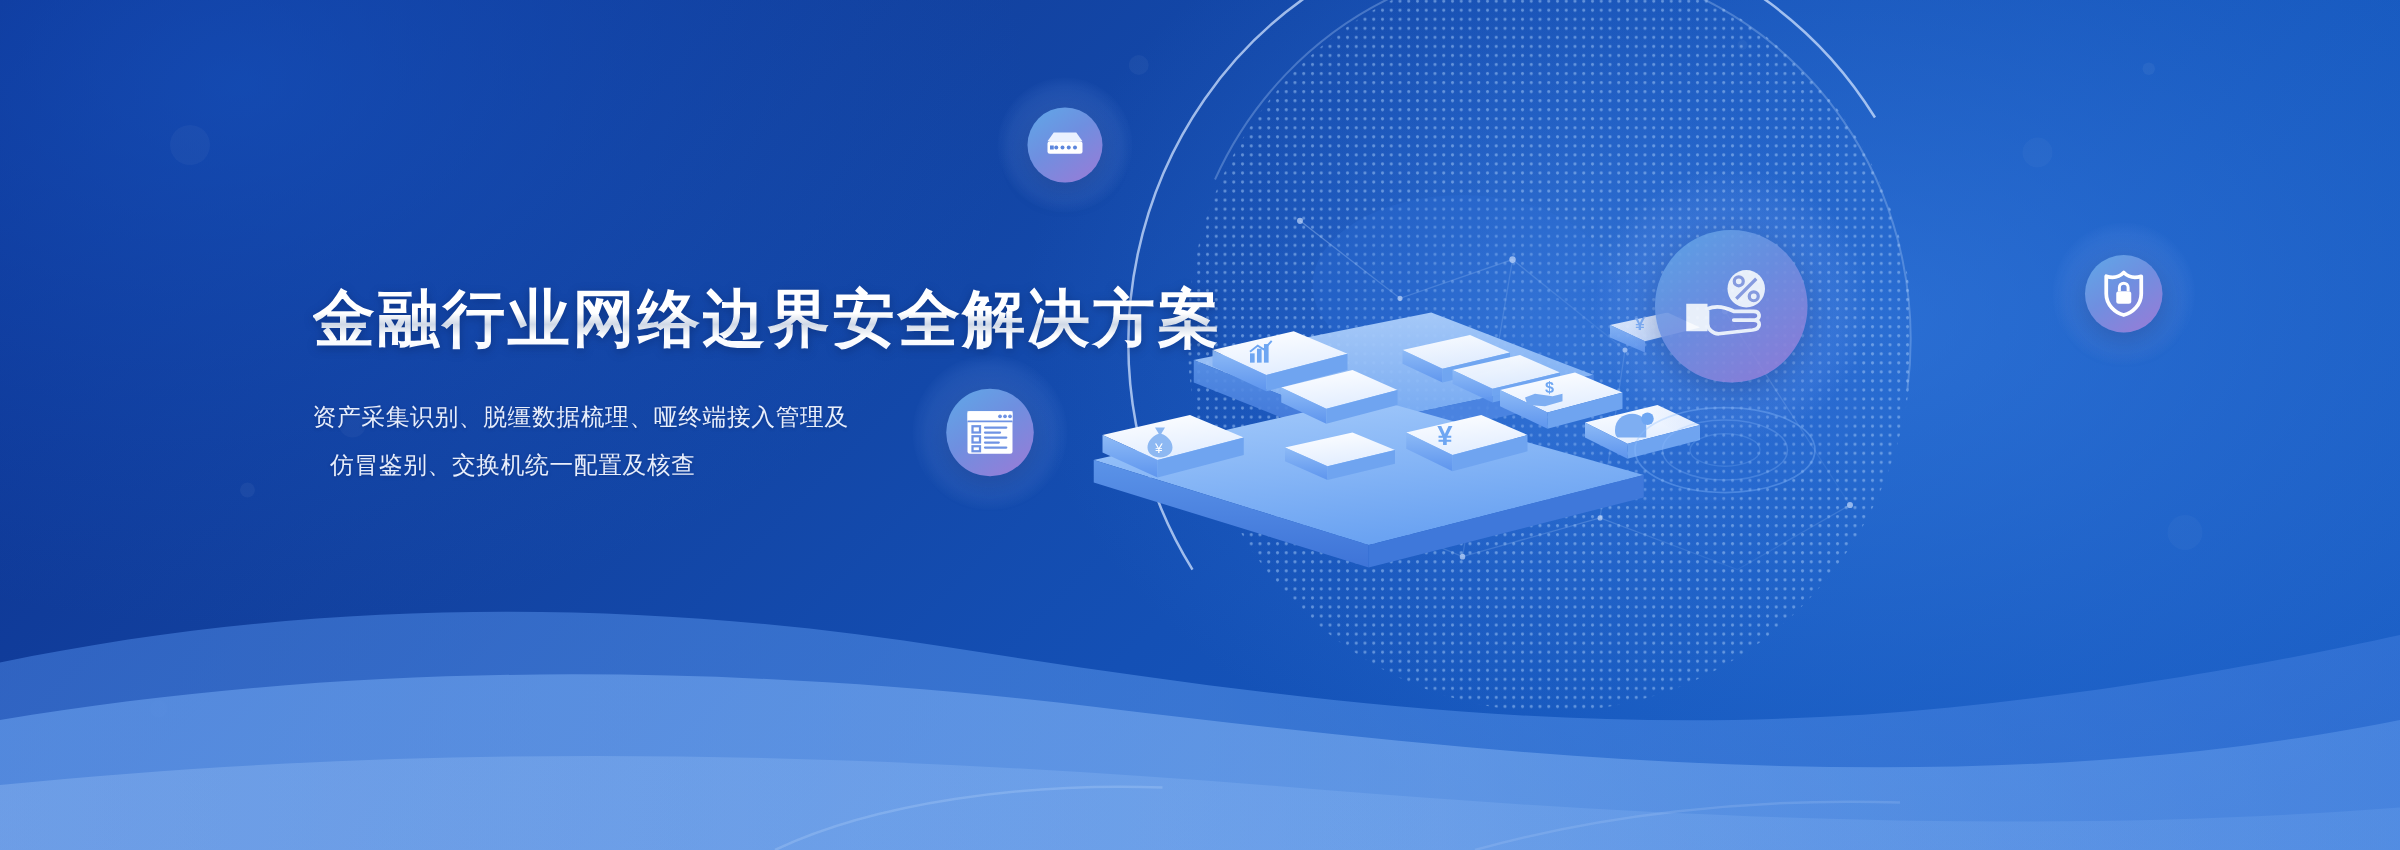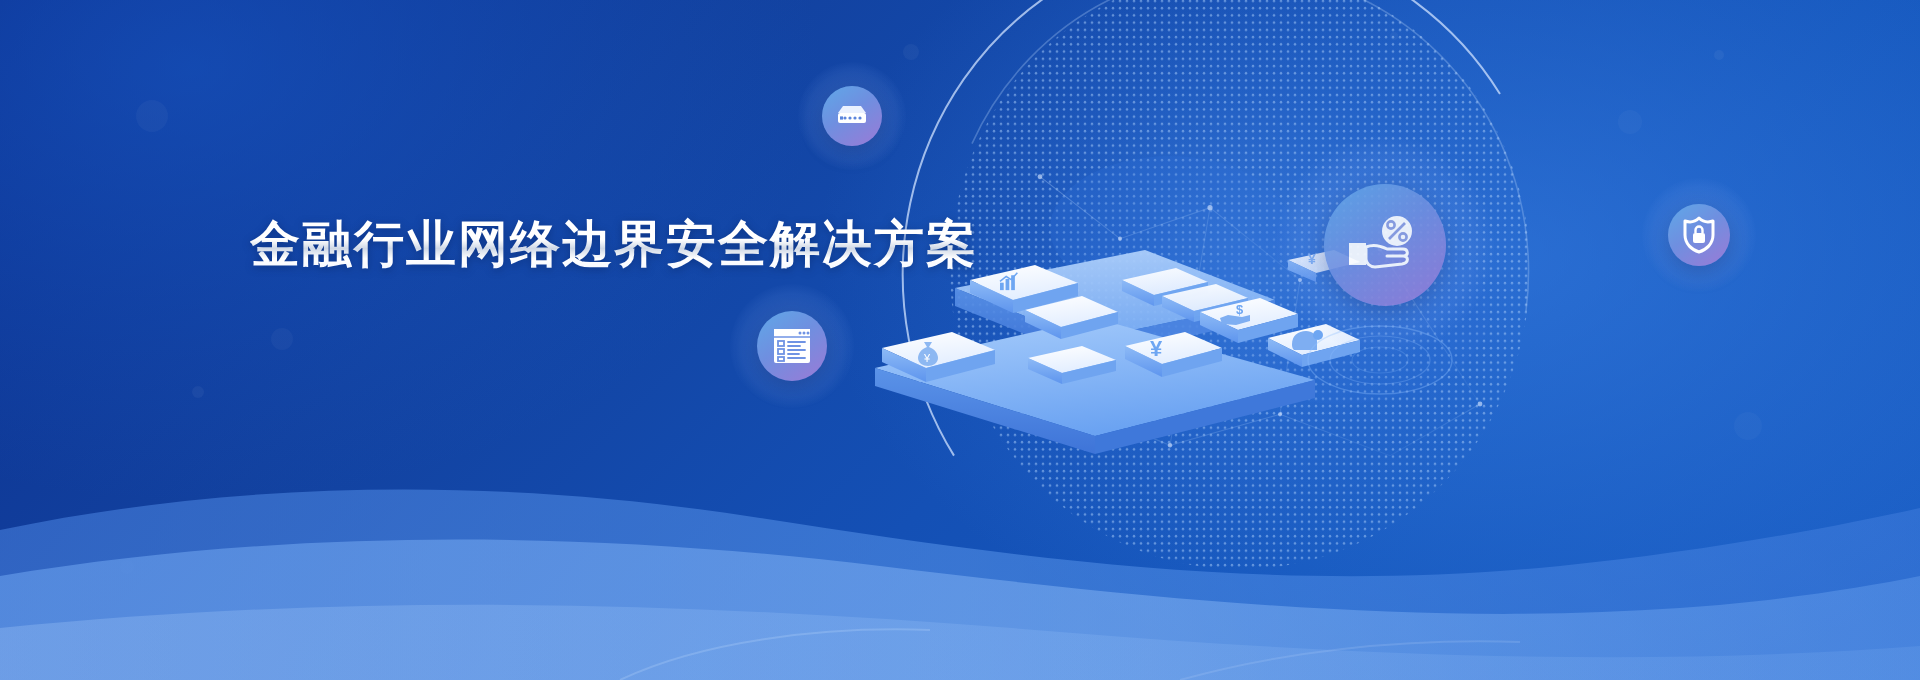--- a/index.html
+++ b/index.html
@@ -13,21 +13,21 @@
     background:
       radial-gradient(ellipse 1100px 700px at 78% 38%, rgba(60,130,230,.55) 0%, rgba(30,80,190,0) 62%),
       radial-gradient(ellipse 900px 620px at 10% 10%, rgba(25,90,200,.55) 0%, rgba(16,60,165,0) 70%),
       linear-gradient(135deg,#0b2f8e 0%,#12419f 28%,#1450b5 55%,#1557bd 72%,#1b5fc6 100%);
   }
   
   .waves{position:absolute;left:0;bottom:0;width:1920px;height:300px;}
   
   .dot{position:absolute;border-radius:50%;background:rgba(255,255,255,.16);}
   
-  .textblock{position:absolute;left:250px;top:182px;width:760px;}
+  .textblock{position:absolute;left:250px;top:193px;width:760px;}
   .title{
     font-size:50px;font-weight:700;letter-spacing:2px;line-height:1.12;
     background:linear-gradient(180deg,#ffffff 0%,#ffffff 42%,#cfd8e6 58%,#ffffff 76%,#f2f6ff 100%);
     -webkit-background-clip:text;background-clip:text;color:transparent;
     -webkit-text-fill-color:transparent;
     white-space:nowrap;
     filter:drop-shadow(0 2px 4px rgba(0,20,70,.35));
   }
   .subtitle{
     margin-top:28px;color:#e8eefb;font-size:19px;line-height:2.0;
@@ -304,20 +304,24 @@
   <div class="dot" style="left:1618px;top:110px;width:24px;height:24px;opacity:.20;"></div>
   <div class="dot" style="left:1714px;top:50px;width:10px;height:10px;opacity:.30;"></div>
   <div class="dot" style="left:192px;top:386px;width:12px;height:12px;opacity:.26;"></div>
   <div class="dot" style="left:271px;top:328px;width:22px;height:22px;opacity:.22;"></div>
   <div class="dot" style="left:1734px;top:412px;width:28px;height:28px;opacity:.17;"></div>
   <div class="dot" style="left:120px;top:560px;width:14px;height:14px;opacity:.15;"></div>
   <div class="dot" style="left:1390px;top:32px;width:8px;height:8px;opacity:.25;"></div>
 
   <div class="textblock">
     <h1 class="title">金融行业网络边界安全解决方案</h1>
+    <div class="subtitle">
+      <span class="subline">资产采集识别、脱缰数据梳理、哑终端接入管理及</span>
+      <span class="subline indent">仿冒鉴别、交换机统一配置及核查</span>
+    </div>
   </div>
 
   <svg class="waves" viewBox="0 0 1920 300" preserveAspectRatio="none">
     <defs>
       <linearGradient id="w1" x1="0" y1="0" x2="1" y2="0">
         <stop offset="0%" stop-color="#4a84e2" stop-opacity=".55"></stop>
         <stop offset="50%" stop-color="#5e9aee" stop-opacity=".50"></stop>
         <stop offset="100%" stop-color="#4a84e2" stop-opacity=".42"></stop>
       </linearGradient>
       <linearGradient id="w2" x1="0" y1="0" x2="1" y2="0">

